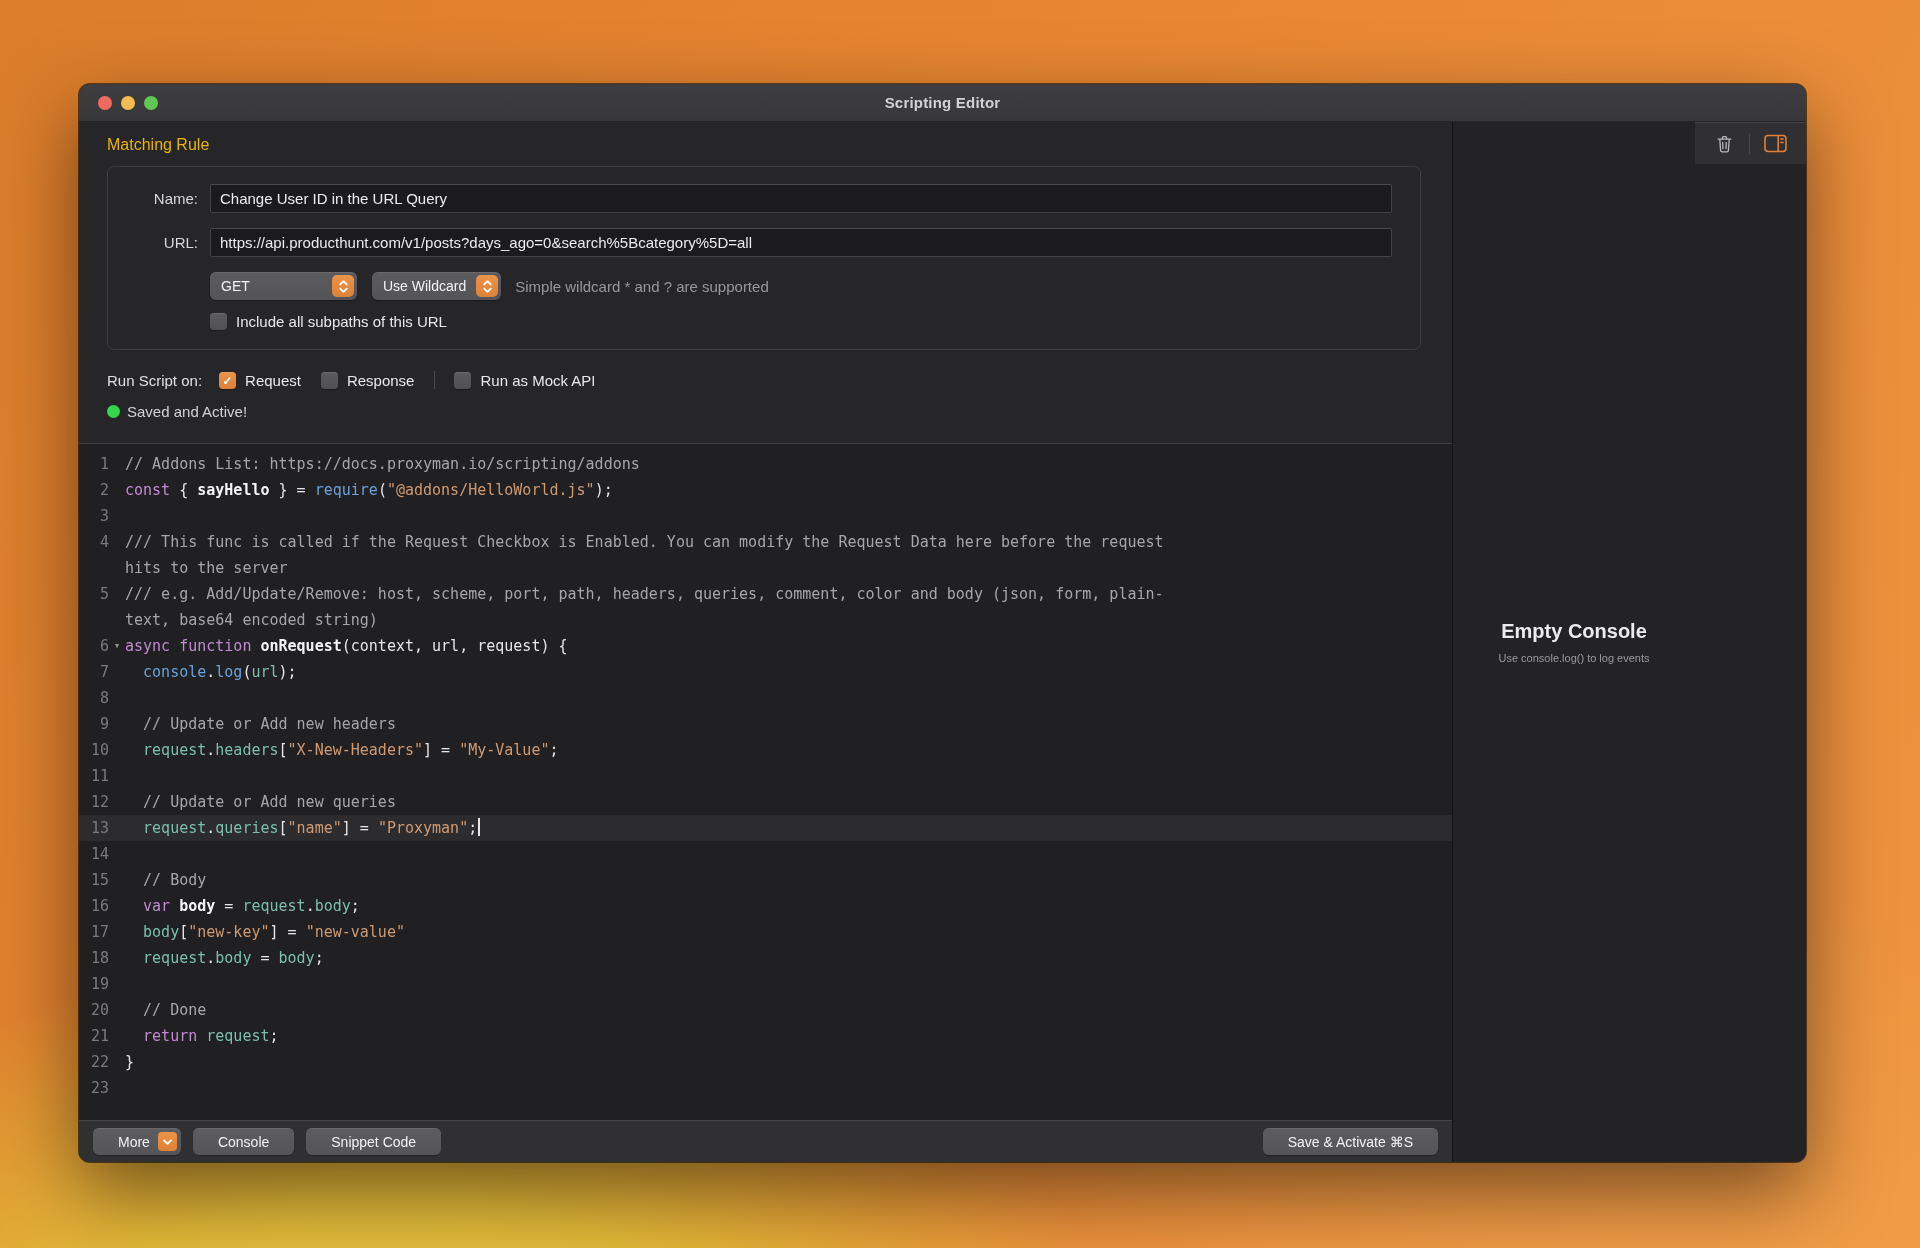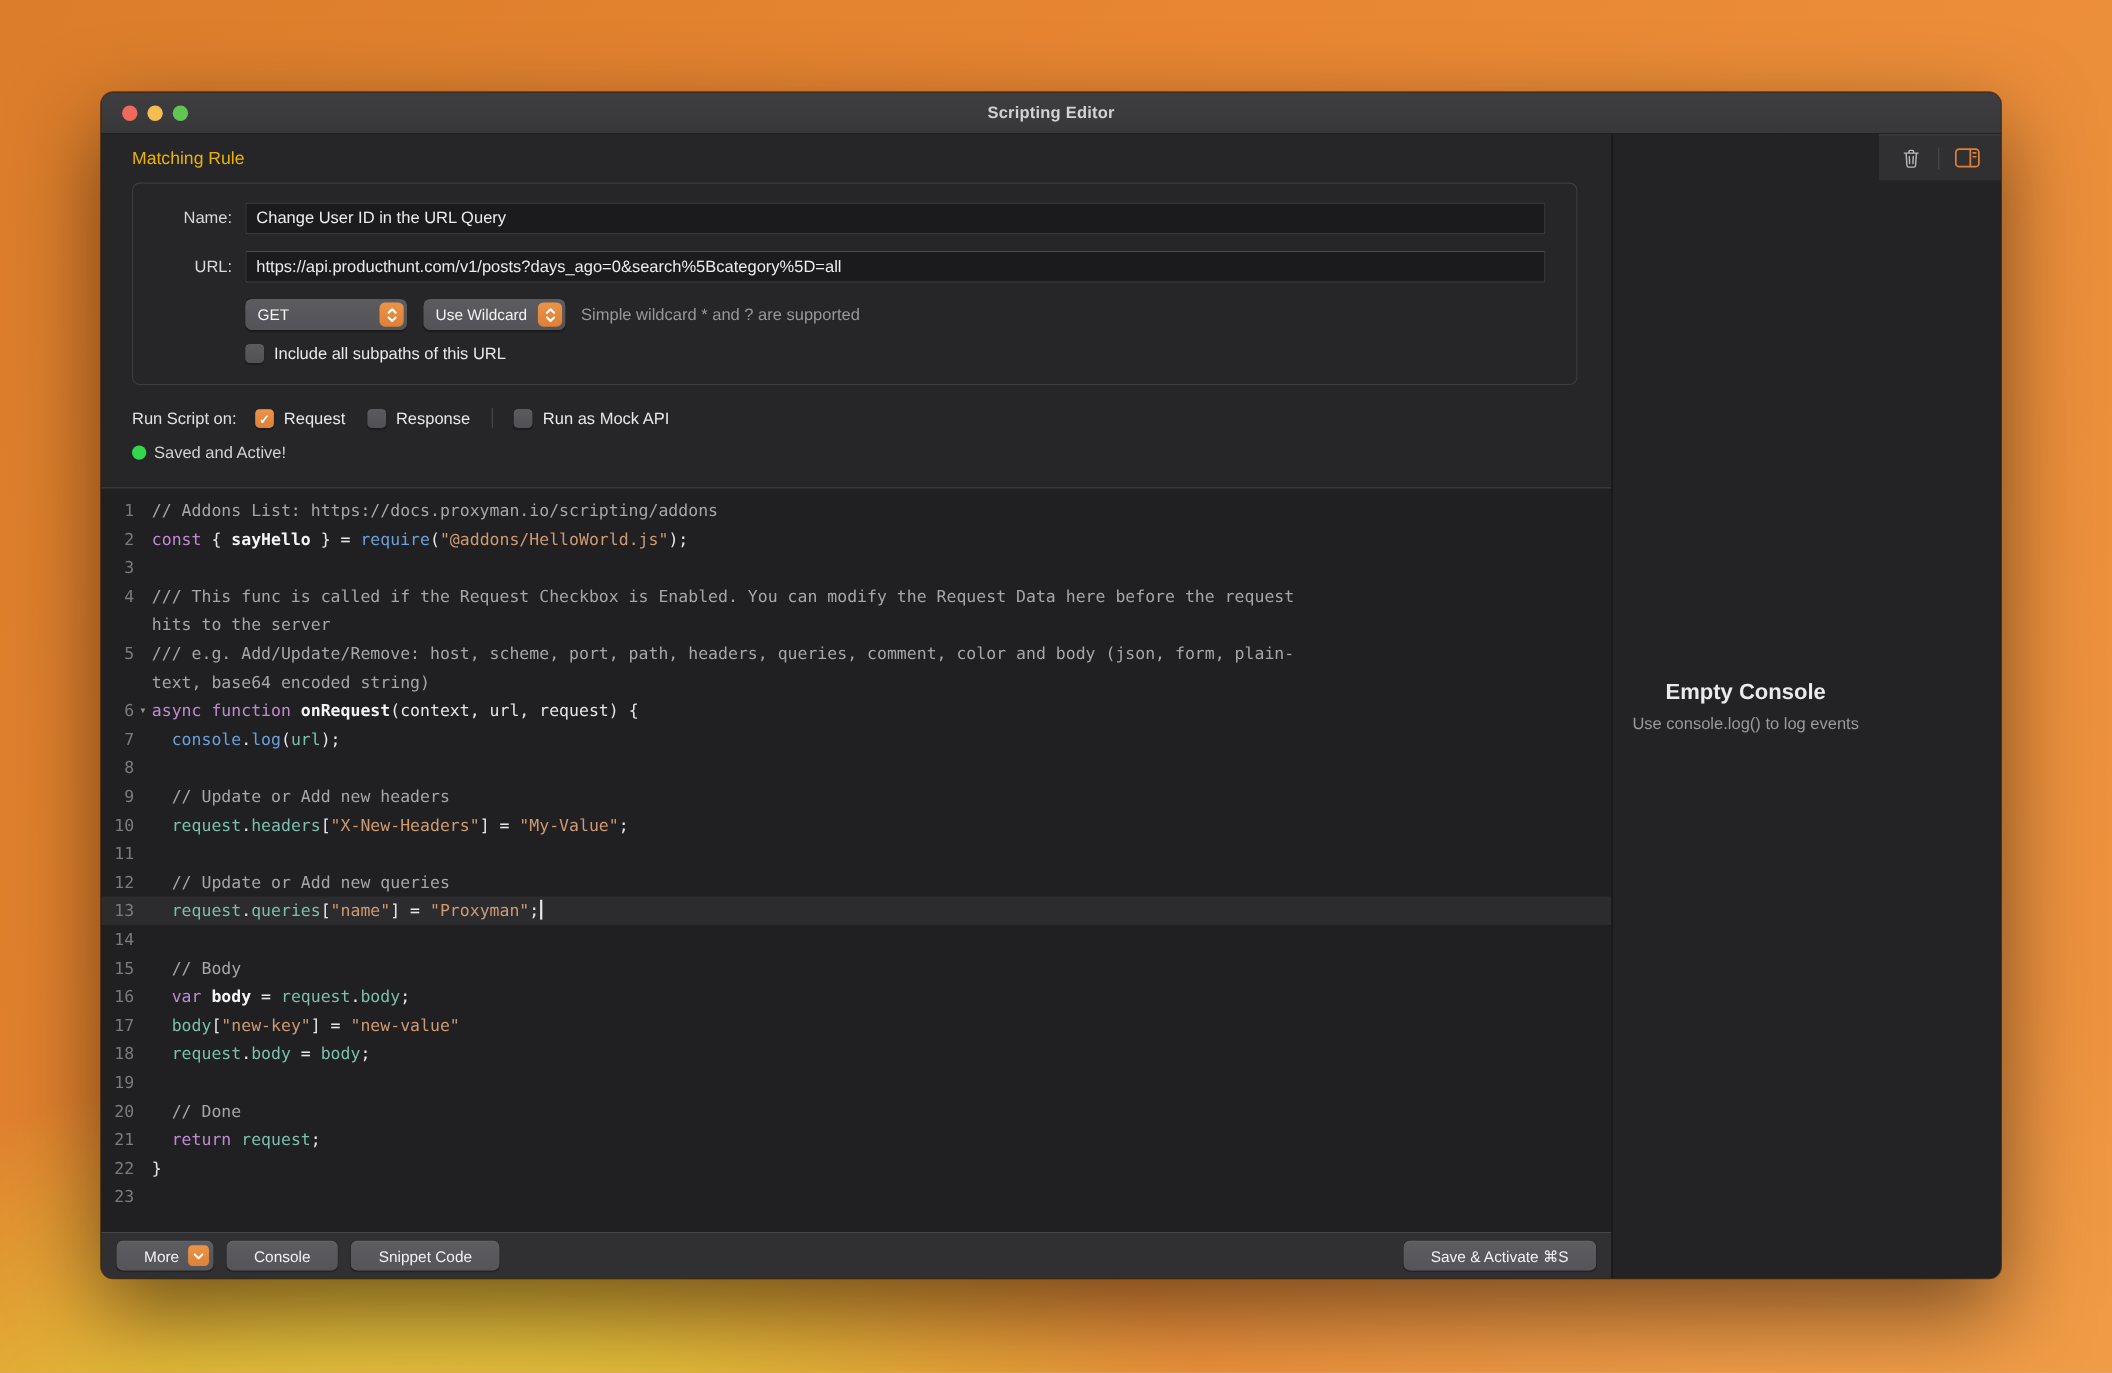--- a/index.html
+++ b/index.html
@@ -8,21 +8,21 @@
     font-family:"Liberation Sans", sans-serif;
     background:
       radial-gradient(1100px 720px at 20% 118%, #efd254 0%, #e2ba38 38%, rgba(226,186,56,0) 72%),
       radial-gradient(1500px 900px at 88% 115%, #f2a24b 0%, rgba(242,162,75,0) 60%),
       linear-gradient(115deg, #db7d2b 0%, #e88632 45%, #ee9440 100%);
     position:relative;
   }
 
   
   .window{
-    position:absolute; left:92px; top:84px; width:1727px; height:1078px;
+    position:absolute; left:79px; top:84px; width:1727px; height:1078px;
     border-radius:11px; overflow:hidden;
     background:#202022;
     box-shadow:0 30px 80px rgba(0,0,0,.5), 0 0 0 1px rgba(0,0,0,.55);
     display:flex; flex-direction:column;
   }
   .titlebar{
     height:38px; flex:0 0 38px;
     background:linear-gradient(#3e3e41,#38383b);
     border-bottom:1px solid #232325;
     position:relative;
@@ -132,21 +132,21 @@
   }
   .spacer{ flex:1; }
   .btn.save{ margin-right:0; }
   .console-bottom{ justify-content:flex-end; padding-right:16px; }
   .icon-btn{ display:flex; align-items:center; justify-content:center; width:30px; height:28px; }
   .icon-sep{ width:1px; height:20px; background:#4b4b4e; margin:0 10px; }
 
   
   .console-body{ flex:1; display:flex; flex-direction:column; align-items:center; justify-content:center; }
   .console-title{ font-size:20px; font-weight:600; color:#ebebed; }
-  .console-sub{ margin-top:9px; font-size:15px; color:#9a9a9d; }
+  .console-sub{ margin-top:9px; font-size:11px; color:#9a9a9d; }
 </style>
 </head>
 <body>
 
 <div class="window">
 
   <div class="titlebar">
     <div class="traffic">
       <span class="light red"></span>
       <span class="light yellow"></span>

